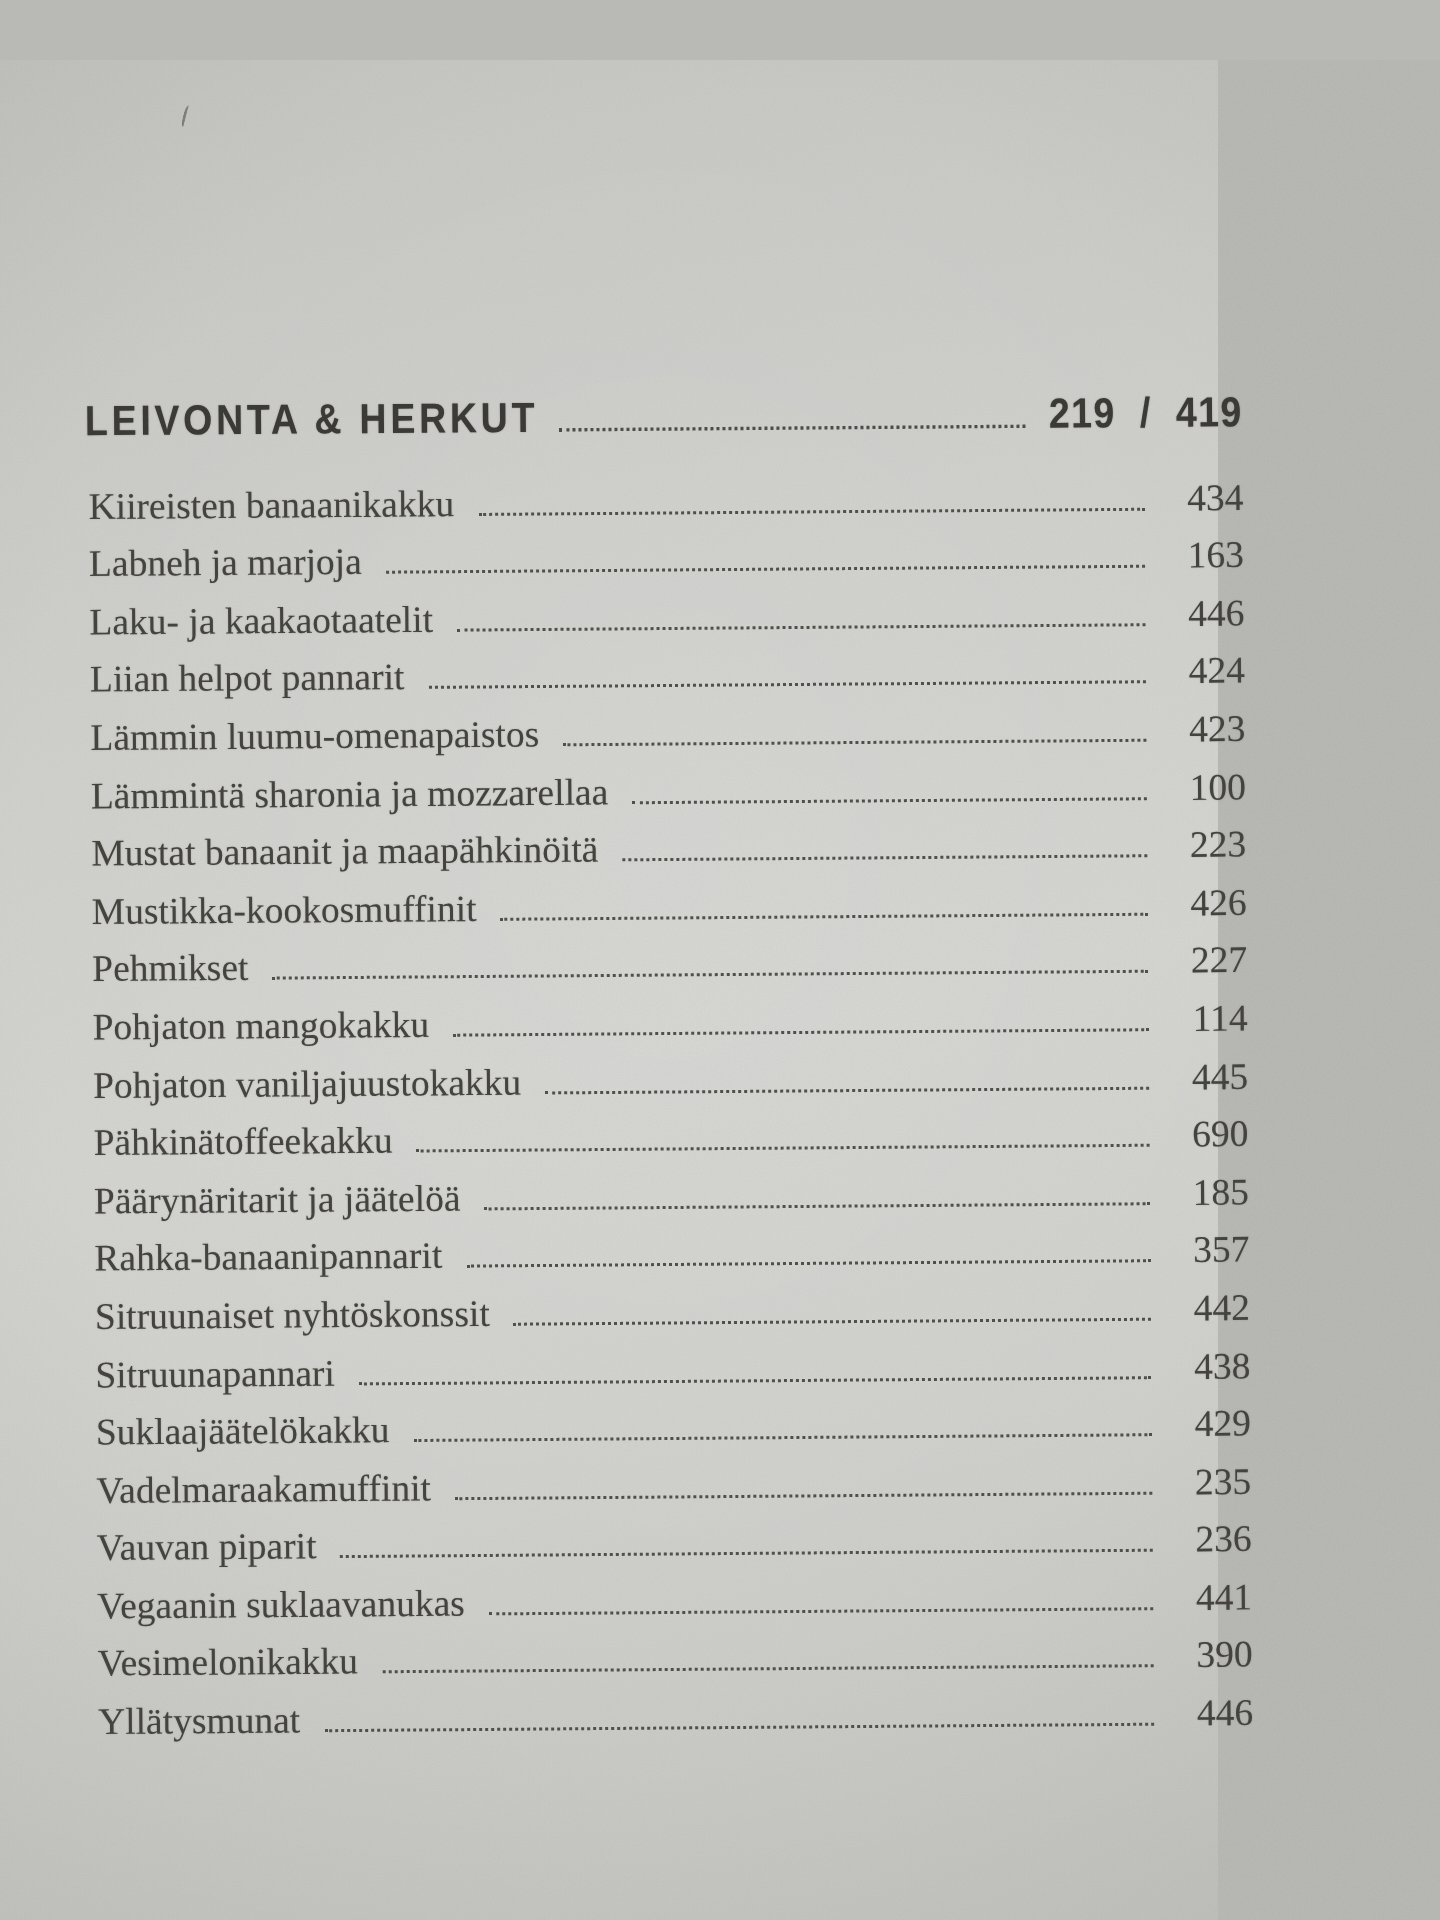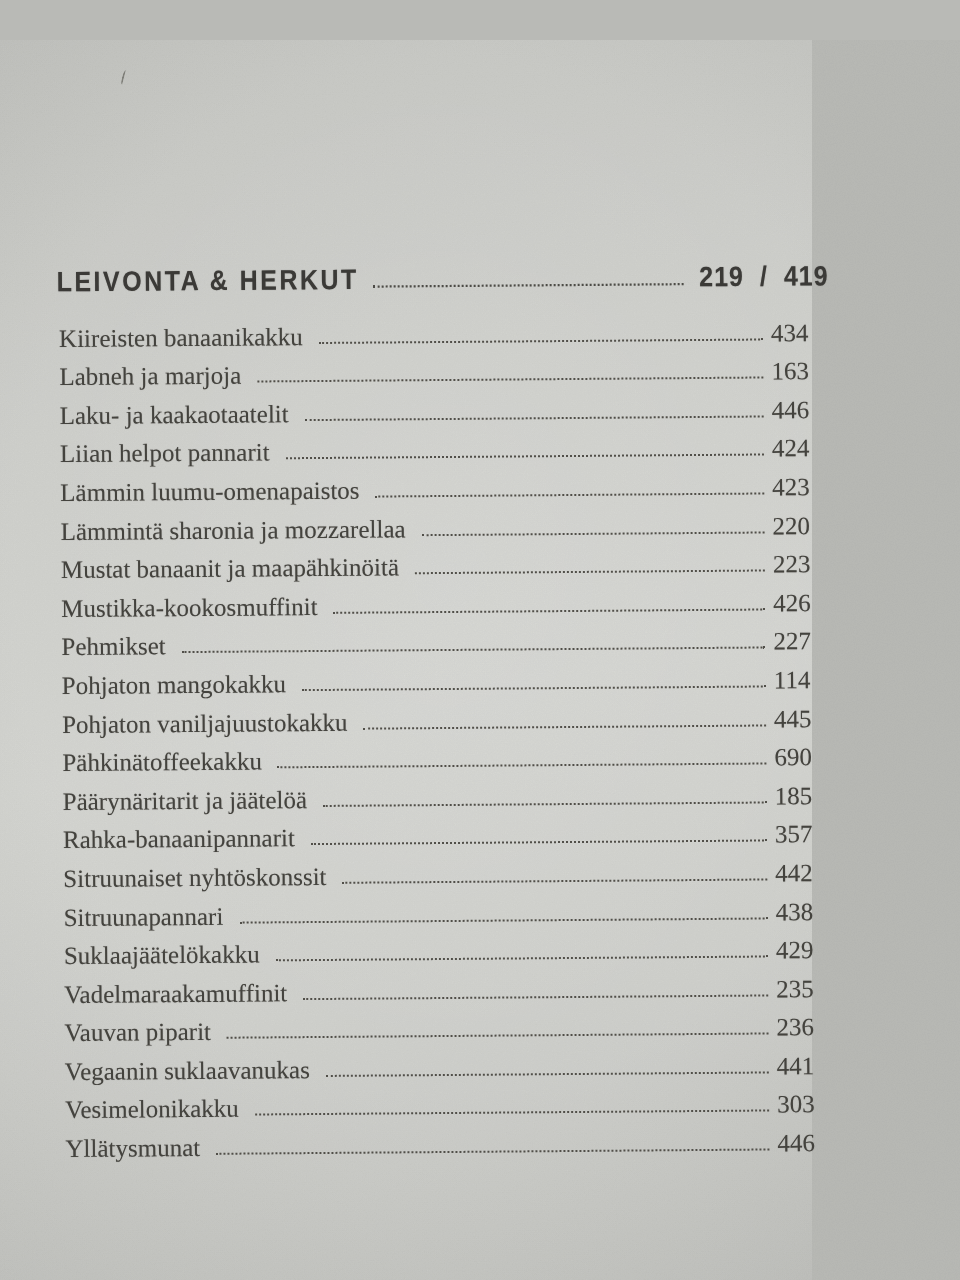--- a/index.html
+++ b/index.html
@@ -81,21 +81,21 @@
     white-space: nowrap;
     padding-left: 2px;
   }
   .toc-leader {
     flex: 1;
     border-bottom: 2px dotted #514f49;
     margin: 0 8px 7px 16px;
   }
   .toc-page {
     width: 58px;
-    text-align: left;
+    text-align: right;
     white-space: nowrap;
   }
 </style>
 </head>
 <body>
 
 <div class="photo">
 
   <svg class="grain" width="960" height="1280" aria-hidden="true">
     <filter id="paperNoise">
@@ -146,21 +146,21 @@
 
       <div class="toc-row">
         <span class="toc-title">Lämmin luumu-omenapaistos</span>
         <span class="toc-leader"></span>
         <span class="toc-page">423</span>
       </div>
 
       <div class="toc-row">
         <span class="toc-title">Lämmintä sharonia ja mozzarellaa</span>
         <span class="toc-leader"></span>
-        <span class="toc-page">220</span>
+        <span class="toc-page">100</span>
       </div>
 
       <div class="toc-row">
         <span class="toc-title">Mustat banaanit ja maapähkinöitä</span>
         <span class="toc-leader"></span>
         <span class="toc-page">223</span>
       </div>
 
       <div class="toc-row">
         <span class="toc-title">Mustikka-kookosmuffinit</span>
@@ -236,21 +236,21 @@
 
       <div class="toc-row">
         <span class="toc-title">Vegaanin suklaavanukas</span>
         <span class="toc-leader"></span>
         <span class="toc-page">441</span>
       </div>
 
       <div class="toc-row">
         <span class="toc-title">Vesimelonikakku</span>
         <span class="toc-leader"></span>
-        <span class="toc-page">303</span>
+        <span class="toc-page">390</span>
       </div>
 
       <div class="toc-row">
         <span class="toc-title">Yllätysmunat</span>
         <span class="toc-leader"></span>
         <span class="toc-page">446</span>
       </div>
     </div>
 
   </div>

